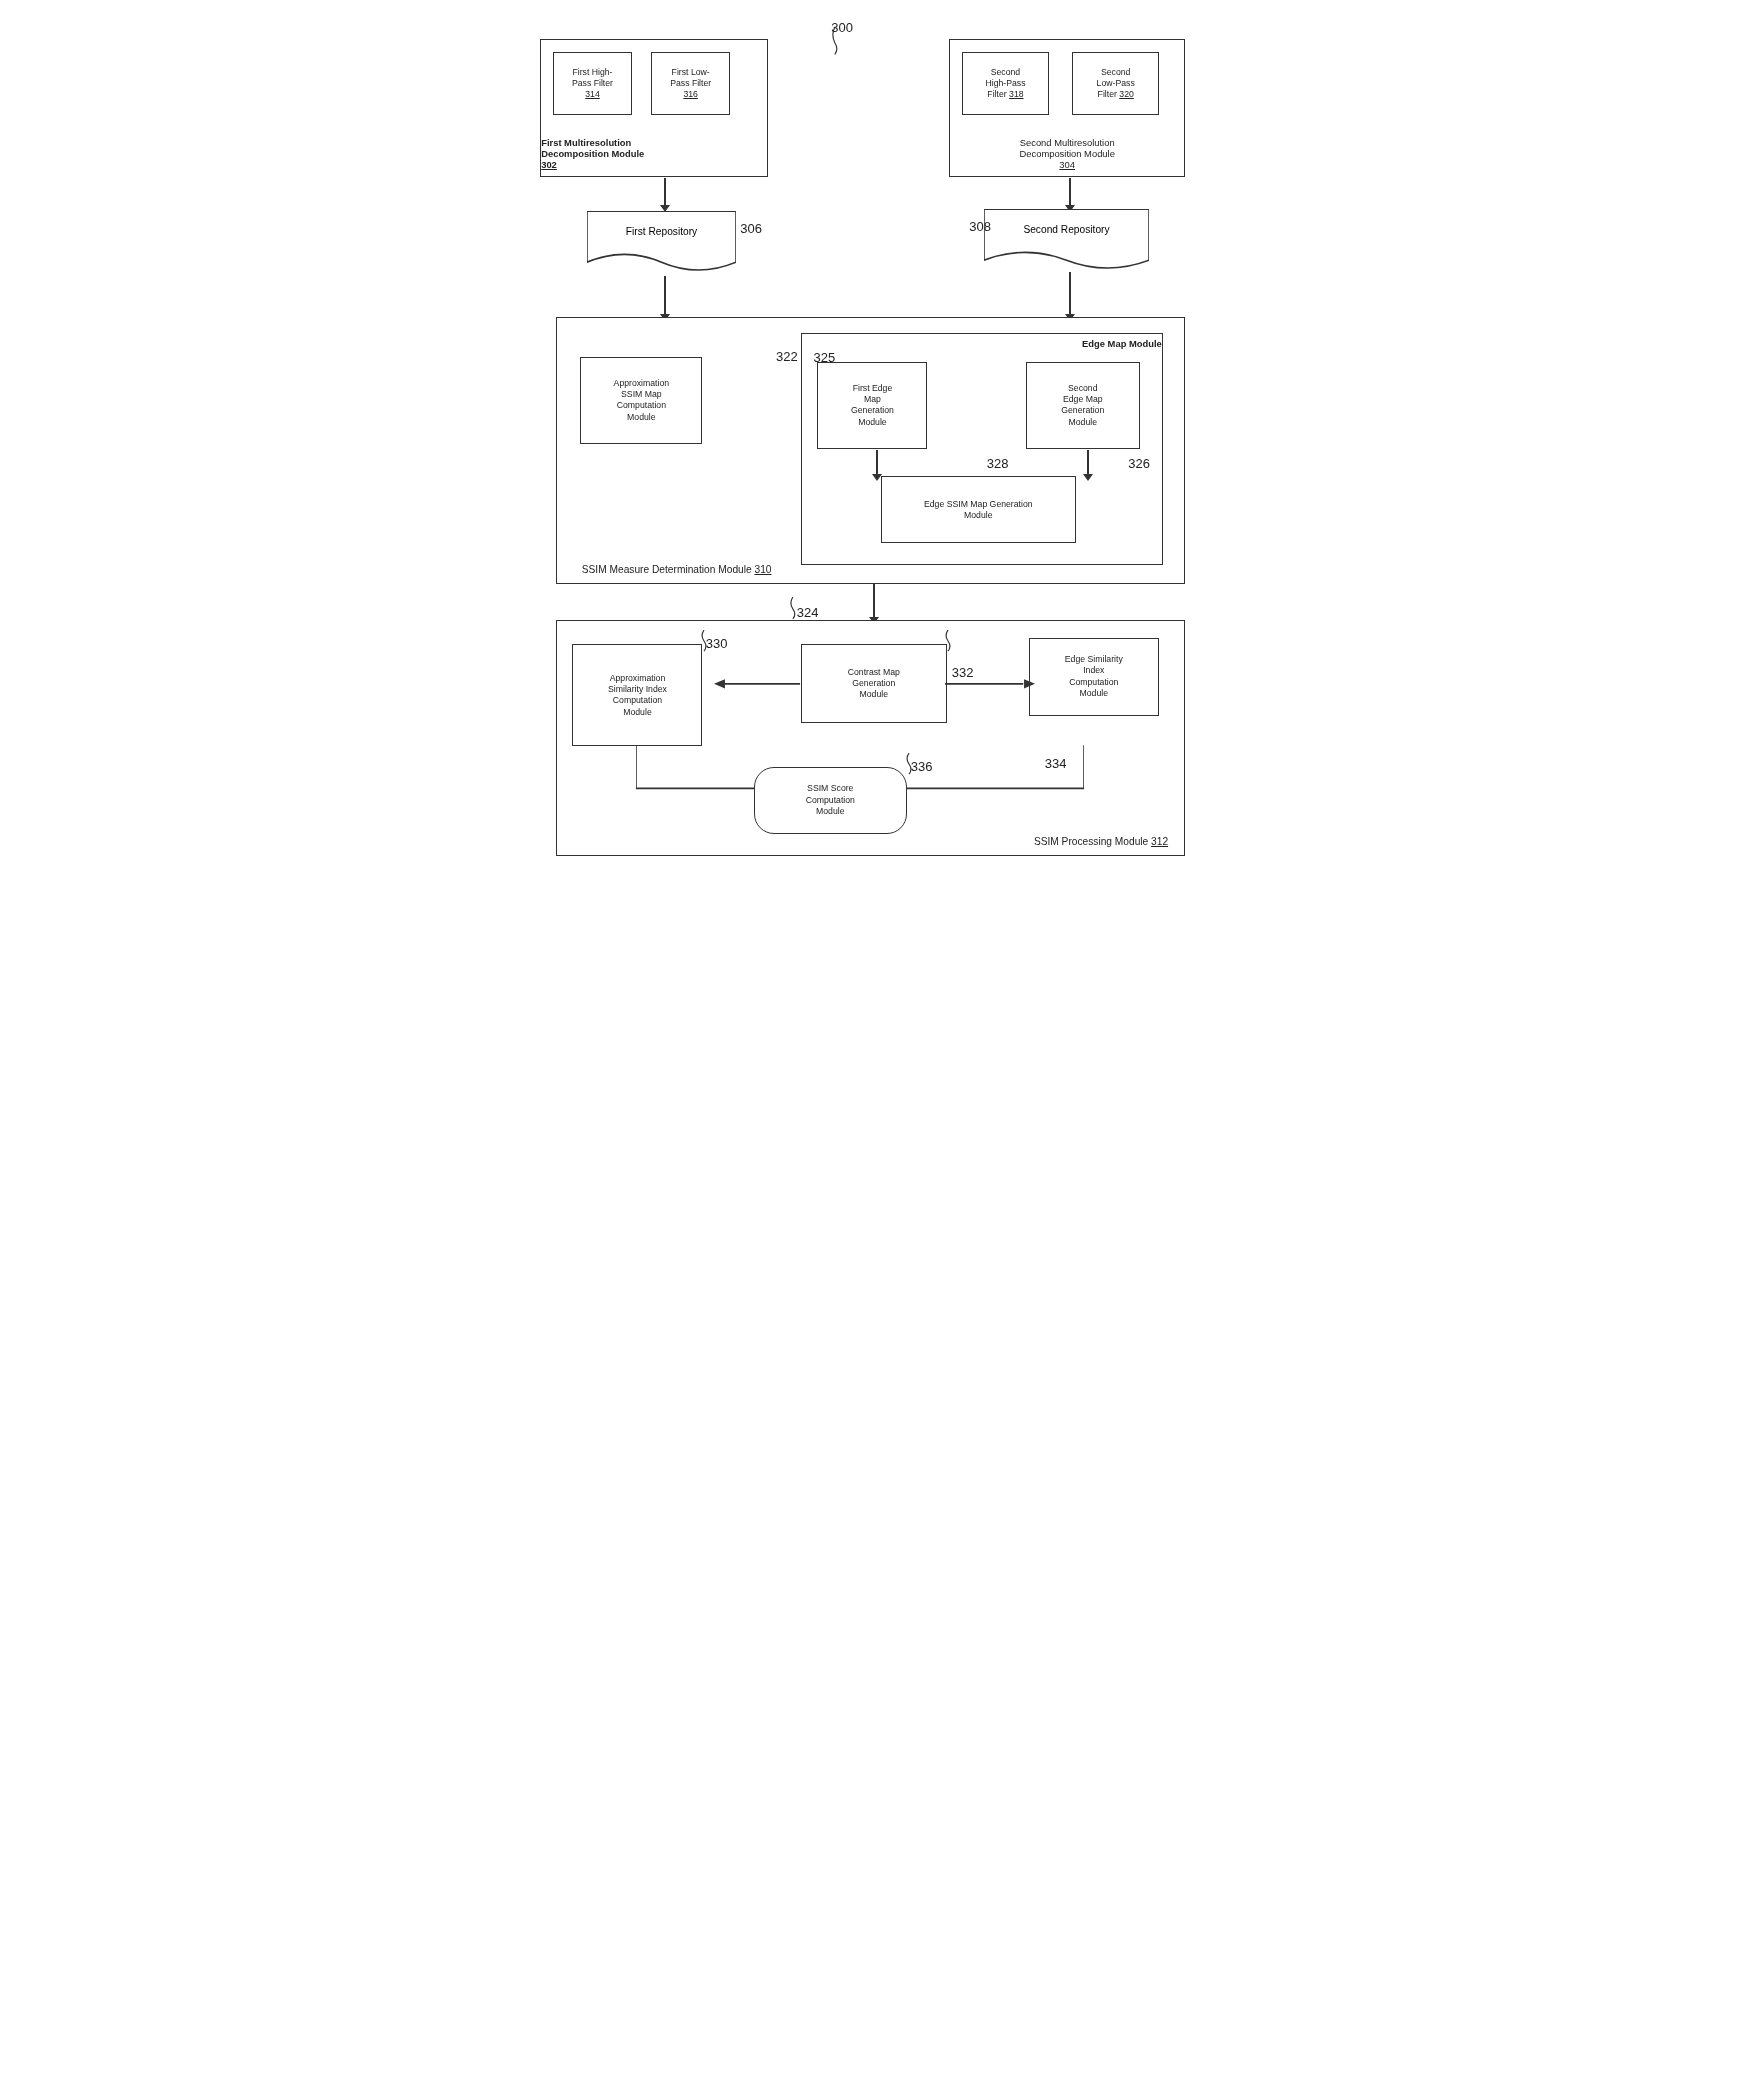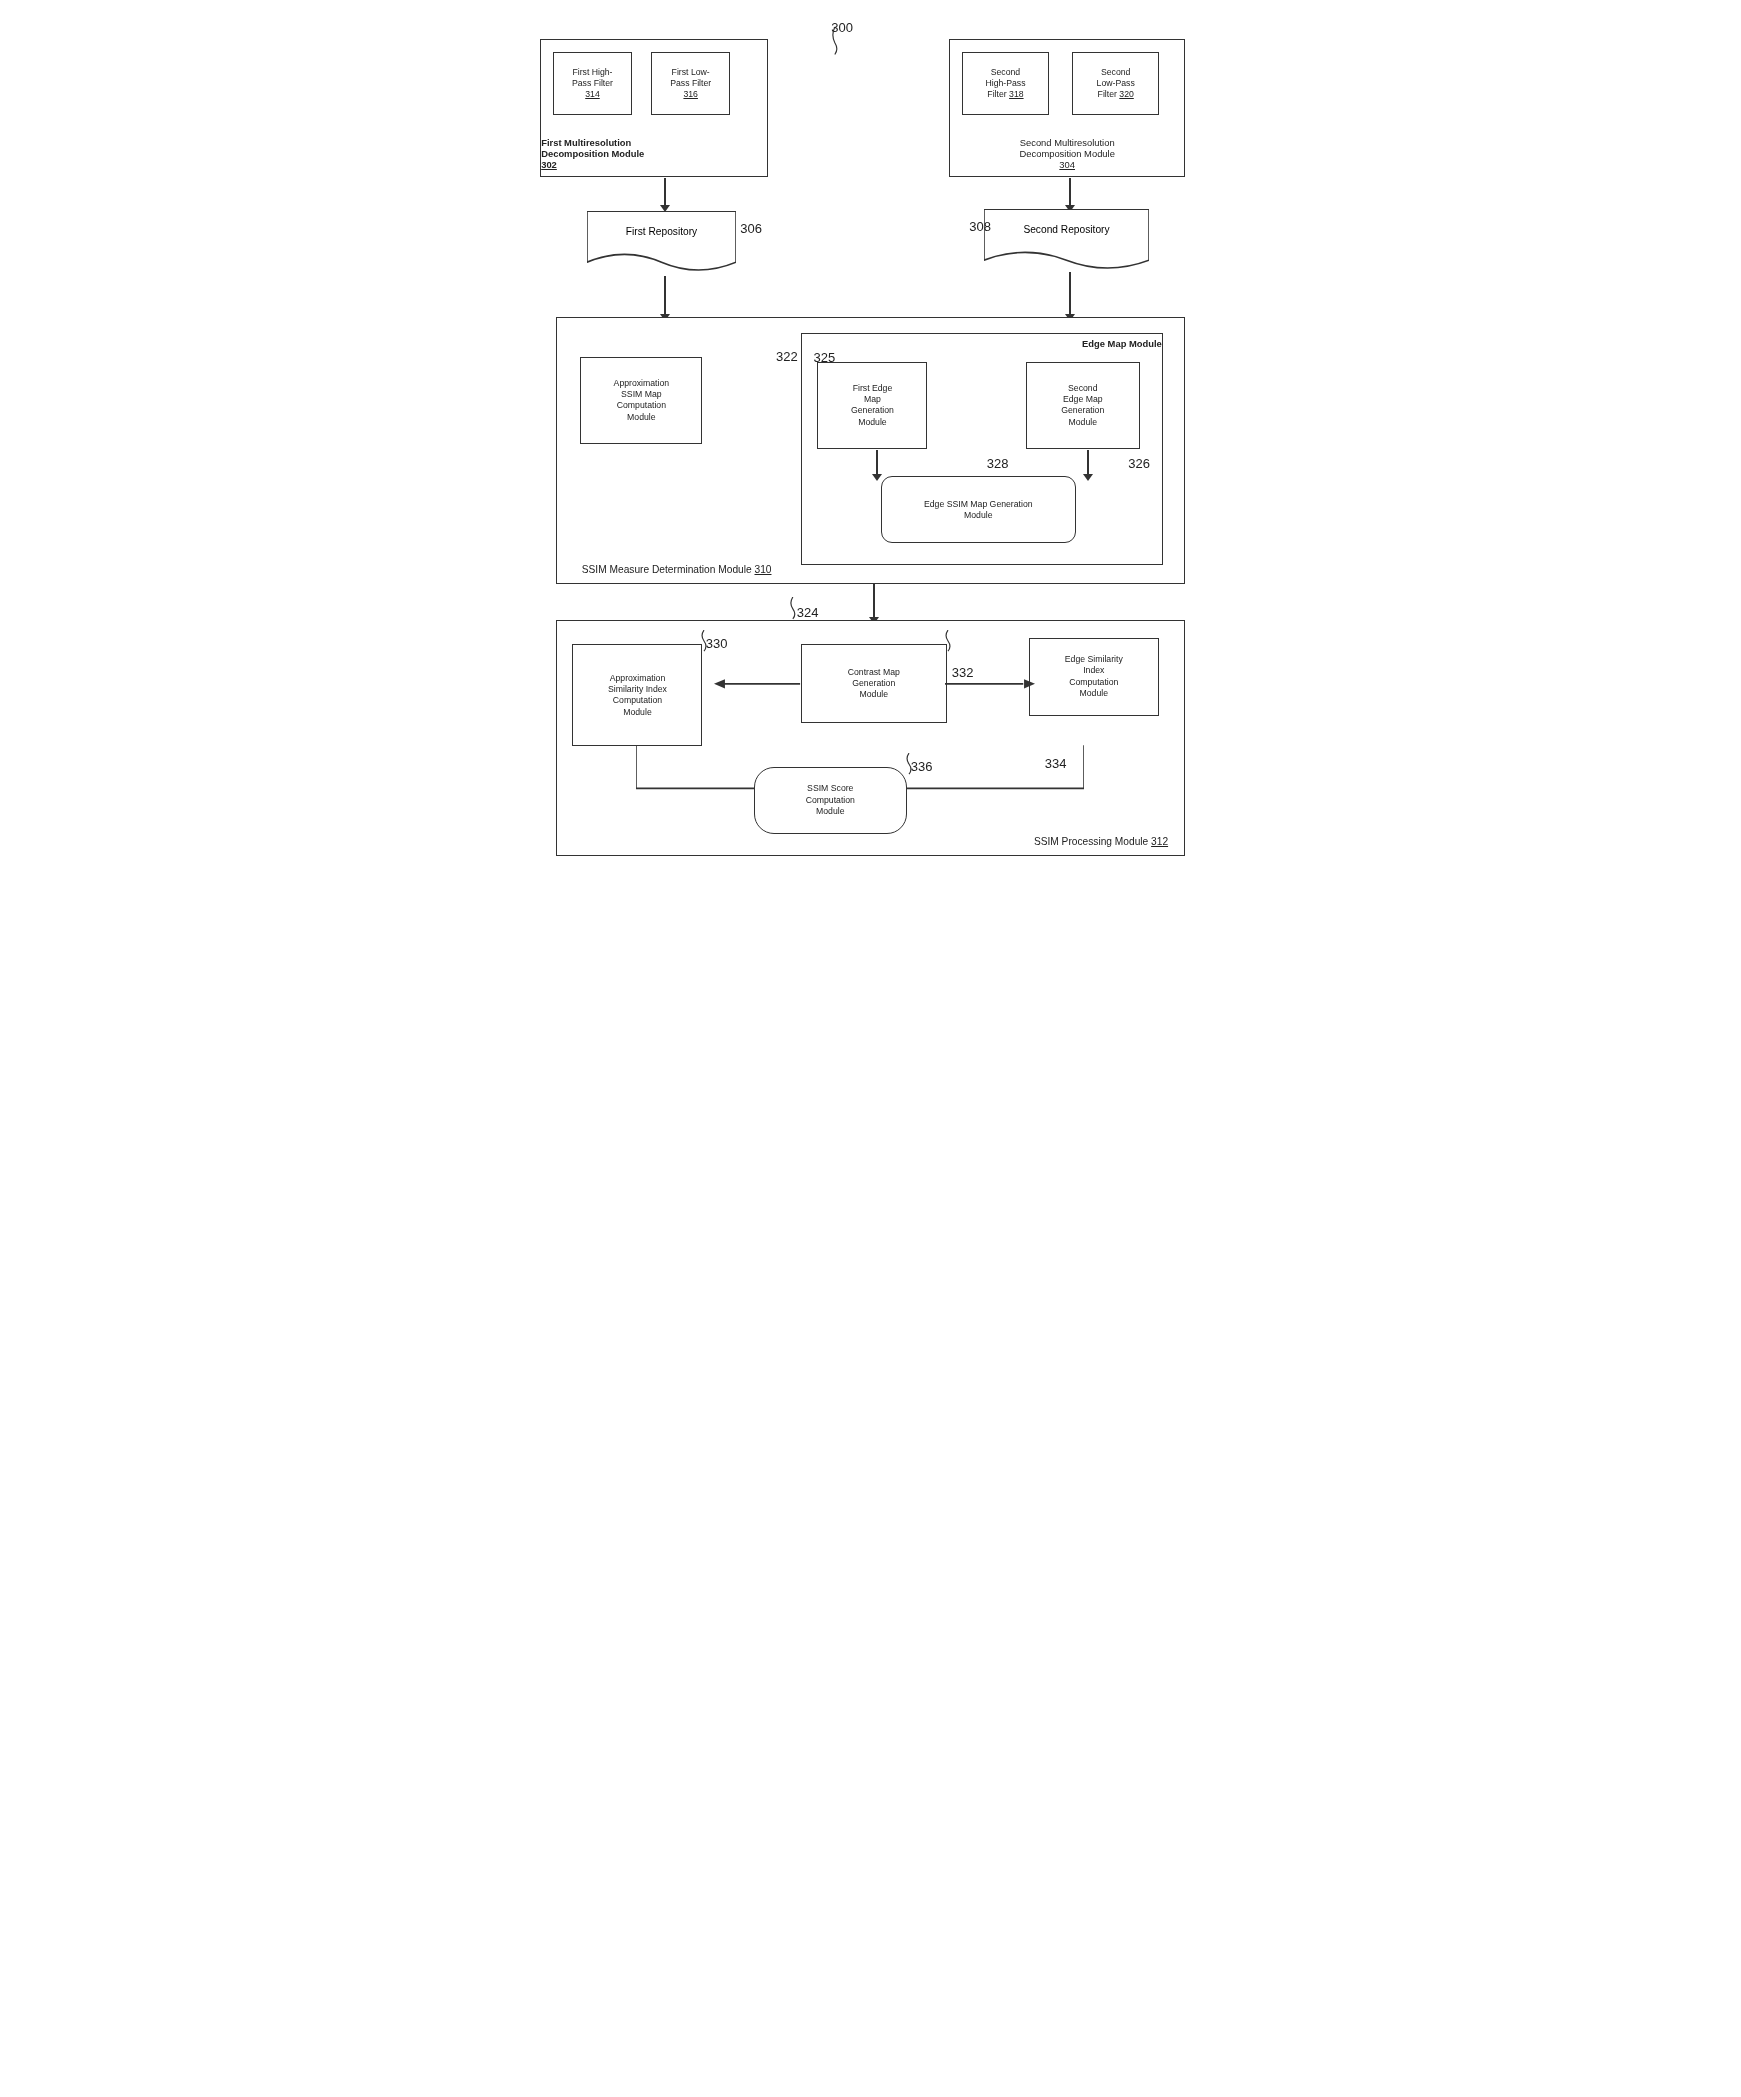--- a/index.html
+++ b/index.html
@@ -182,21 +182,21 @@
       <div class="arrow-down" style="left:70px; top:116px;">
         <div class="arrow-line" style="height:23.6px;"></div>
         <div class="arrow-head-down"></div>
       </div>
 
       <div class="arrow-down" style="left:281px; top:116px;">
         <div class="arrow-line" style="height:23.6px;"></div>
         <div class="arrow-head-down"></div>
       </div>
 
-      <div class="box-inner" style="position:absolute; left:79px; top:142px; width:195px; height:67px;border-radius:11px;">
+      <div class="box-inner" style="position:absolute; left:79px; top:142px; width:195px; height:67px;">
         <div>
           <span>Edge SSIM Map Generation<br>Module</span>
         </div>
       </div>
 
       <div class="ref-num" style="left:185px; top:122px;">328</div>
     </div>
 
     <div class="ref-num" style="left:240px; top:287px;">324</div>
 

